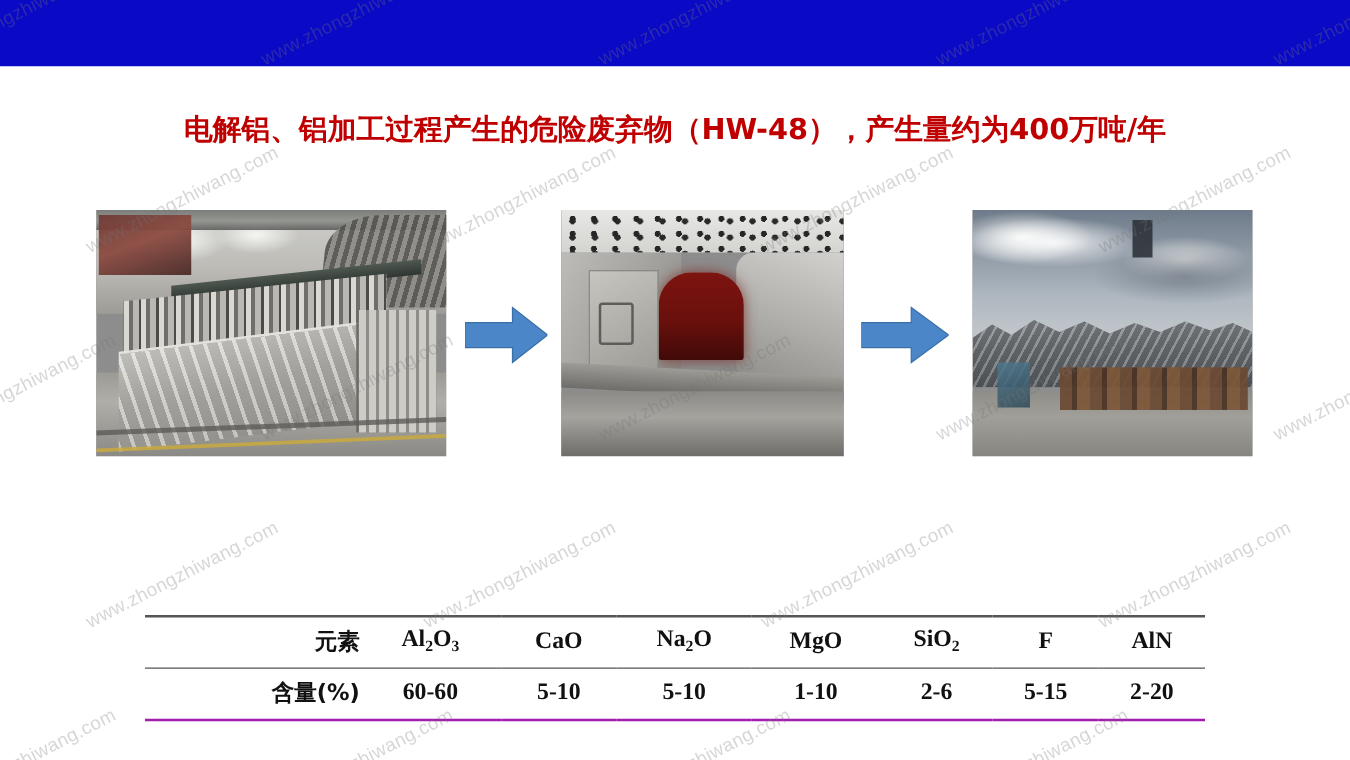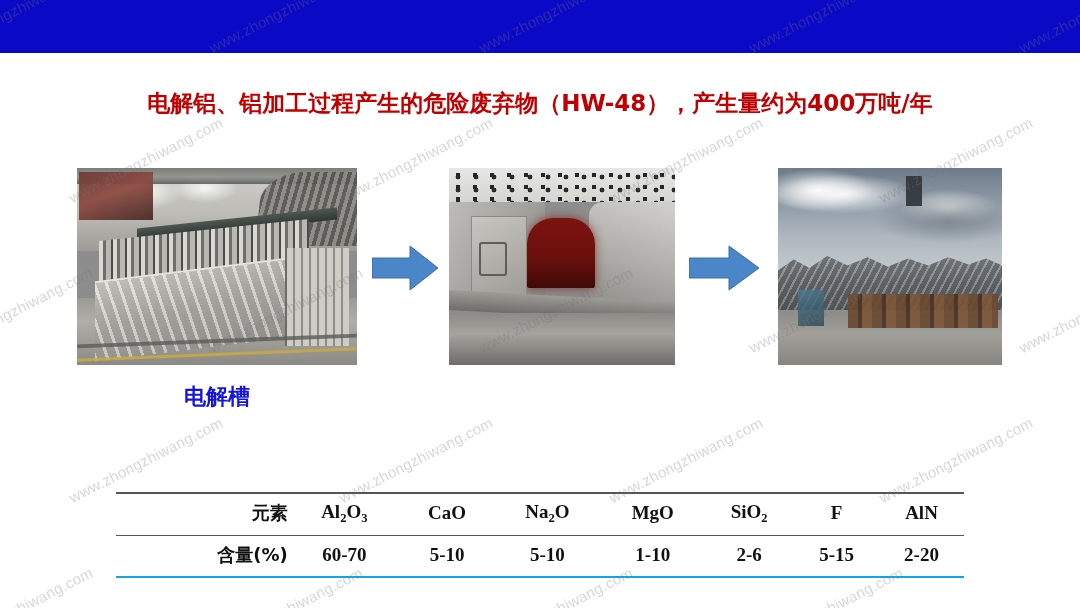--- a/index.html
+++ b/index.html
@@ -284,21 +284,21 @@
     color: #111111;
   }
   table.comp th, table.comp td {
     text-align: center;
     font-weight: bold;
     font-size: 19px;
     padding: 7px 0 9px 0;
     white-space: nowrap;
   }
   table.comp thead tr { border-top: 2px solid #555; border-bottom: 1.5px solid #555; }
-  table.comp tbody tr { border-bottom: 2px solid #0ea5e9; }
+  table.comp tbody tr { border-bottom: 2px solid #a21caf; }
   table.comp th:first-child, table.comp td:first-child {
     font-family: "DejaVu Sans", "Liberation Sans", sans-serif;
     font-size: 18px;
     text-align: right;
   }
   sub { font-size: 0.66em; vertical-align: -0.28em; }
 </style>
 </head>
 <body>
 
@@ -360,41 +360,40 @@
         <div class="cloudB"></div>
         <div class="stack"></div>
         <div class="pile"></div>
         <div class="ground"></div>
         <div class="rust"></div>
         <div class="blue"></div>
       </div>
     </div>
   </div>
 
-  <div class="caption" id="cap-1">电解槽</div>
 
 
   <div class="tbl-wrap">
     <table class="comp">
       <thead>
         <tr>
           <th>元素</th>
           <th><span>Al</span><sub>2</sub><span>O</span><sub>3</sub></th>
           <th><span>CaO</span></th>
           <th><span>Na</span><sub>2</sub><span>O</span></th>
           <th><span>MgO</span></th>
           <th><span>SiO</span><sub>2</sub></th>
           <th><span>F</span></th>
           <th><span>AlN</span></th>
         </tr>
       </thead>
       <tbody>
         <tr>
           <td>含量(%)</td>
-          <td>60-70</td>
+          <td>60-60</td>
           <td>5-10</td>
           <td>5-10</td>
           <td>1-10</td>
           <td>2-6</td>
           <td>5-15</td>
           <td>2-20</td>
         </tr>
       </tbody>
     </table>
   </div>

